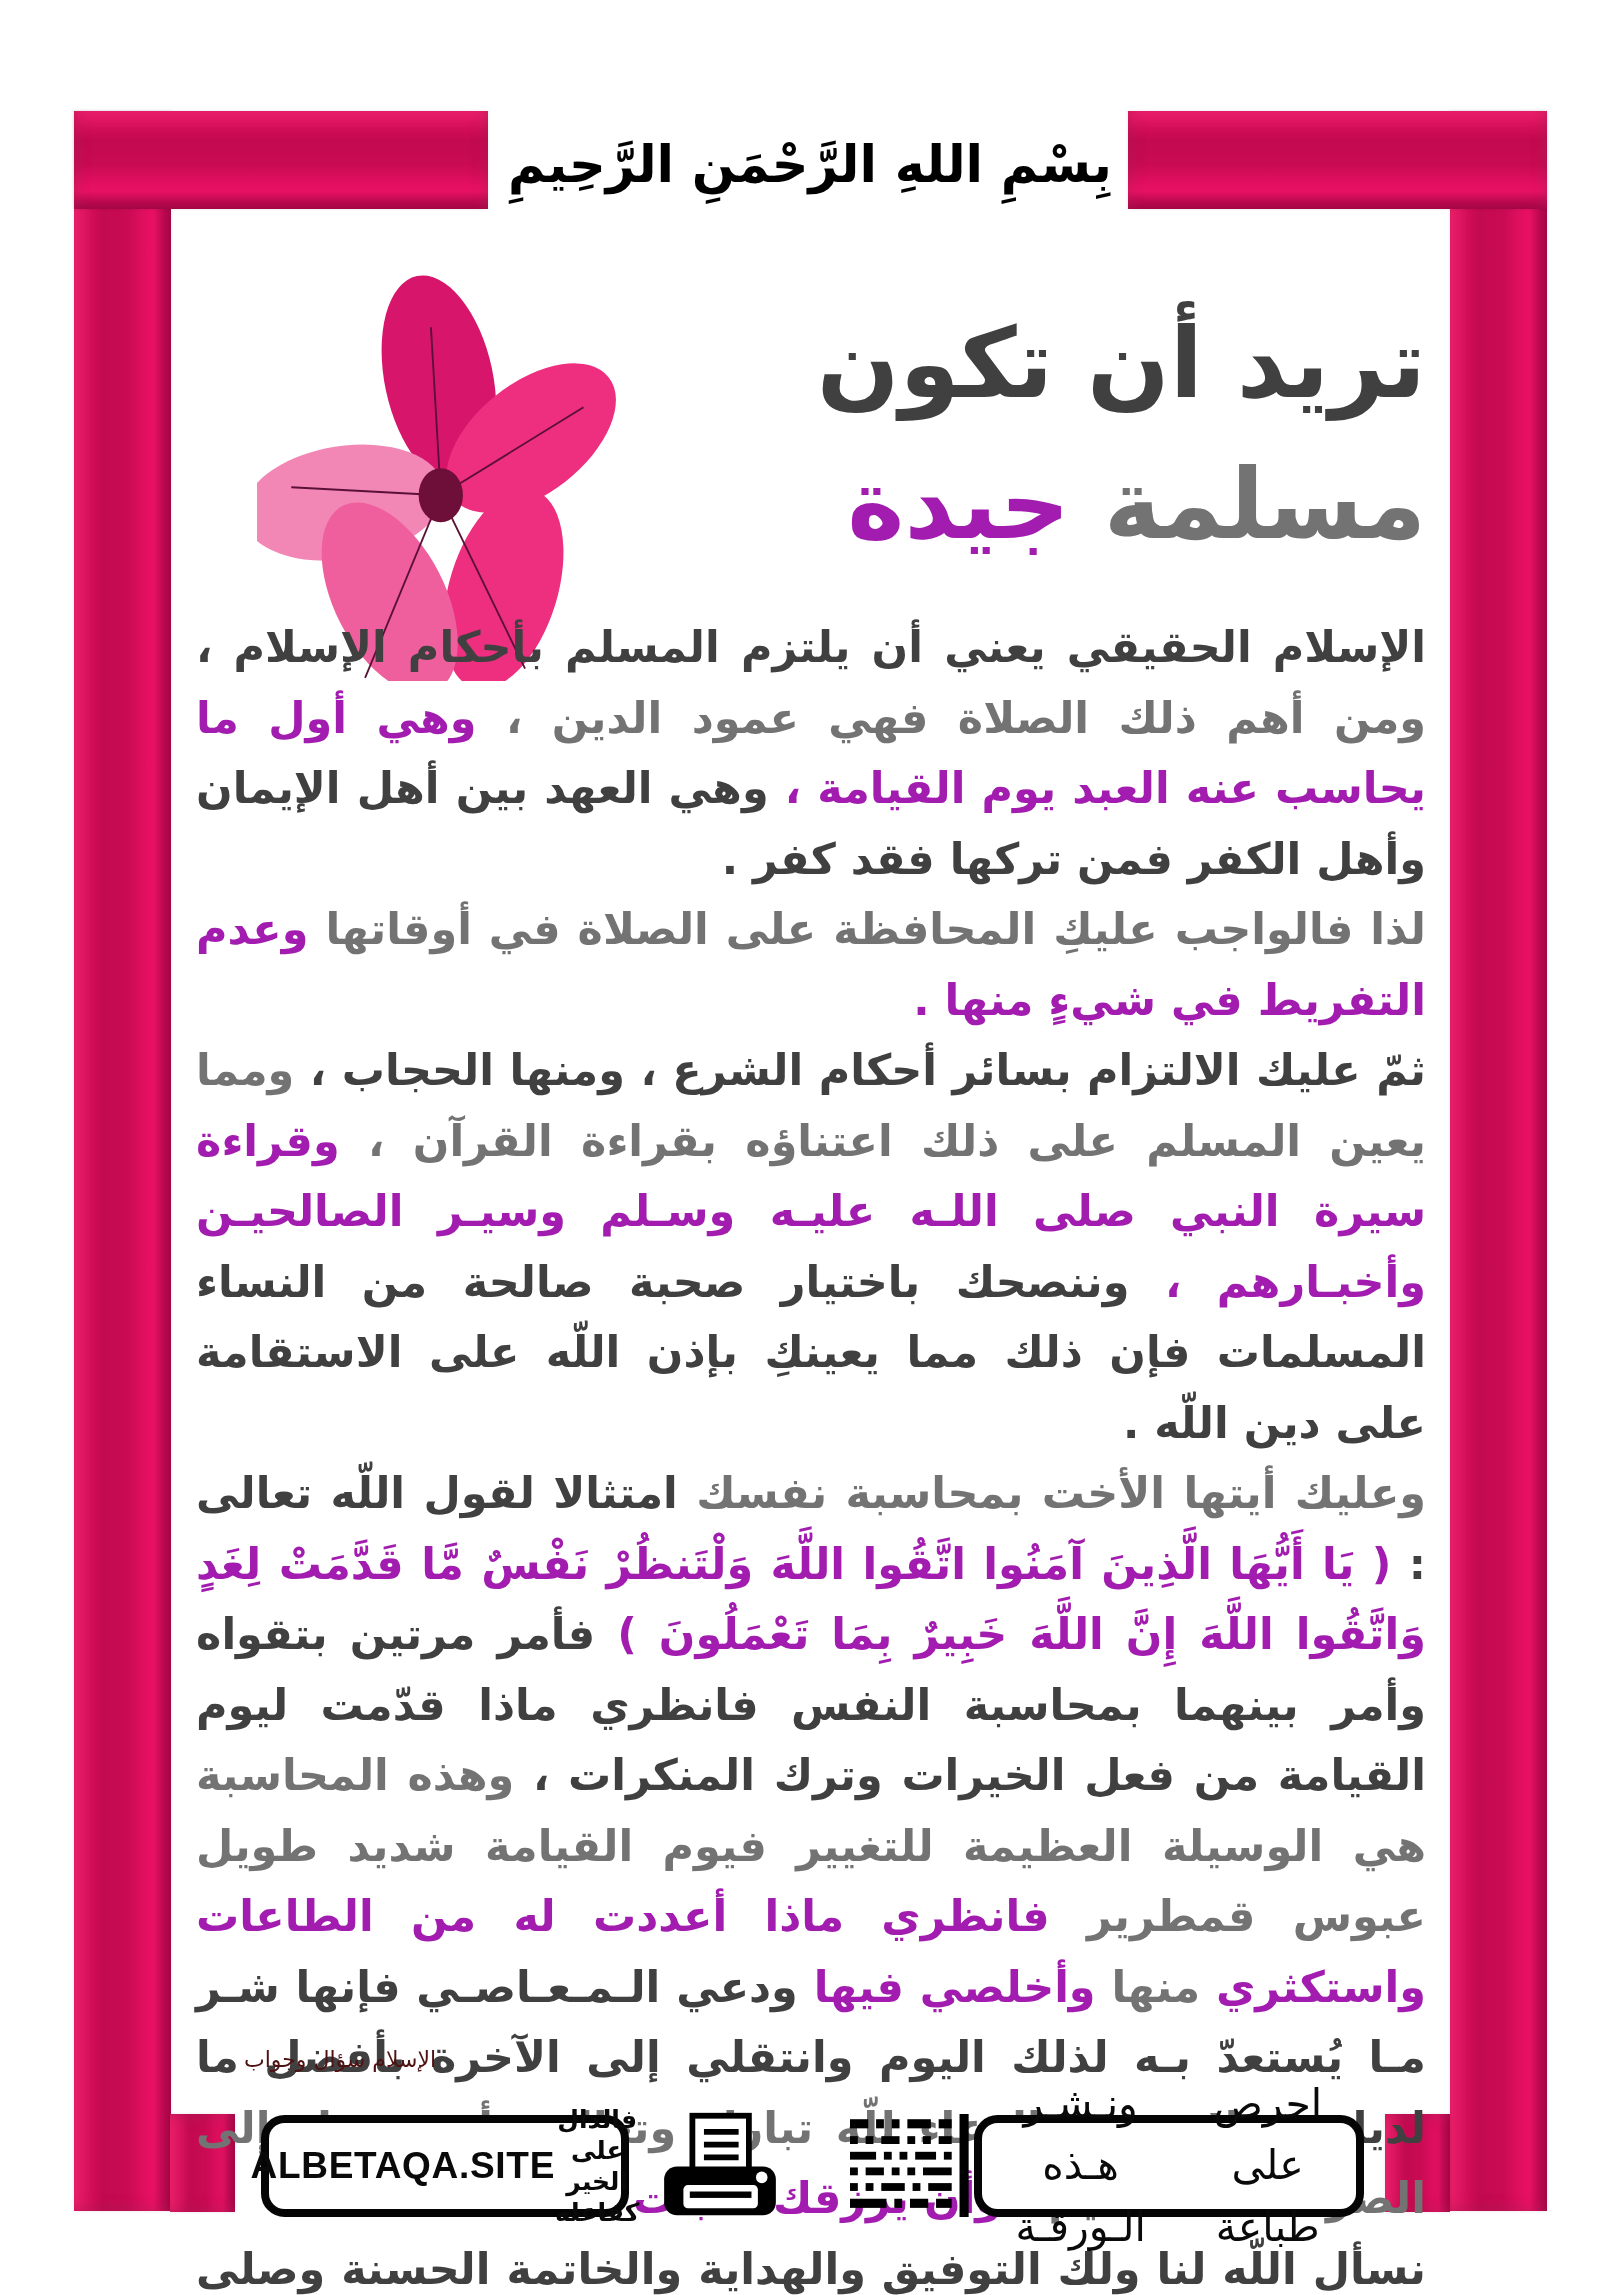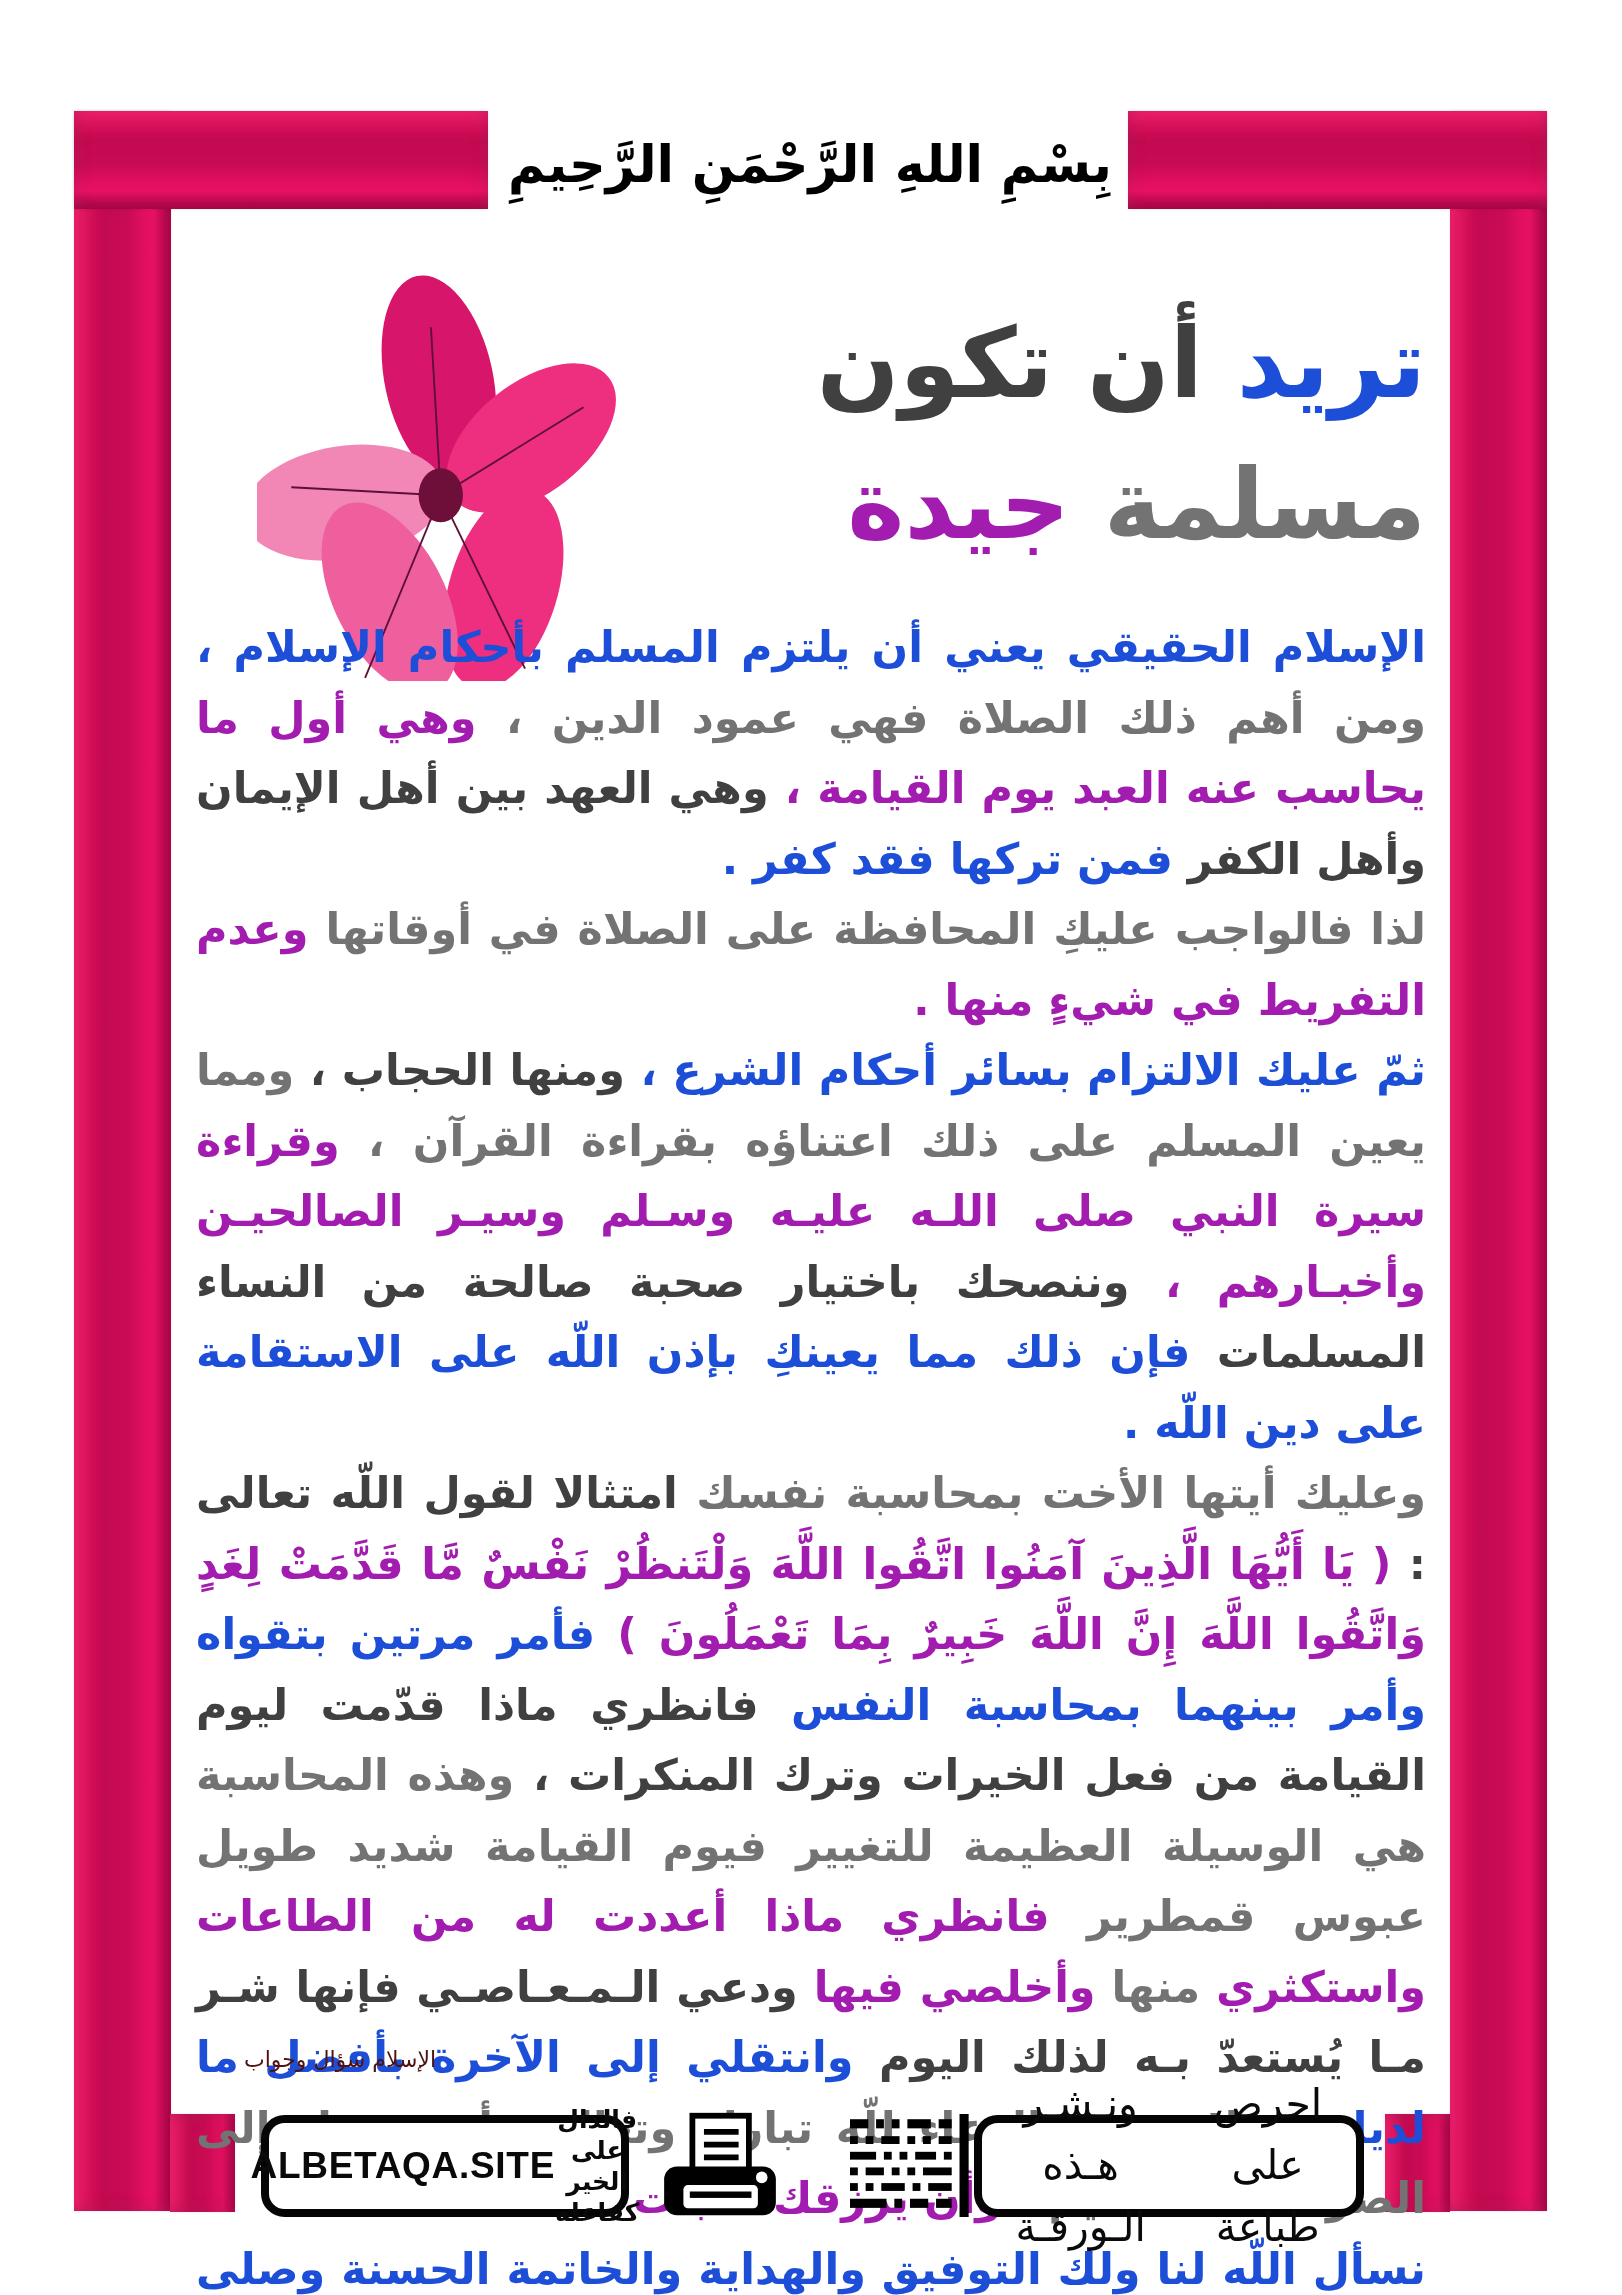--- a/index.html
+++ b/index.html
@@ -48,21 +48,21 @@
   }
 
   
   .body-text{
     position:absolute;right:196px;top:612px;width:1230px;
     font-size:43px;font-weight:bold;line-height:1.64;
     text-align:justify;direction:rtl;
   }
   .body-text p{margin:0;padding:0;}
 
-  .c-navy  {color:#1d4ed8;}
+  .c-navy  {color:#404040;}
   .c-black {color:#404040;}
   .c-maroon{color:#737373;}
   .c-green {color:#a21caf;}
 
   
   .attribution{
     position:absolute;left:245px;top:2047px;
     font-size:22px;font-weight:normal;color:#4e1212;
     direction:rtl;
   }

